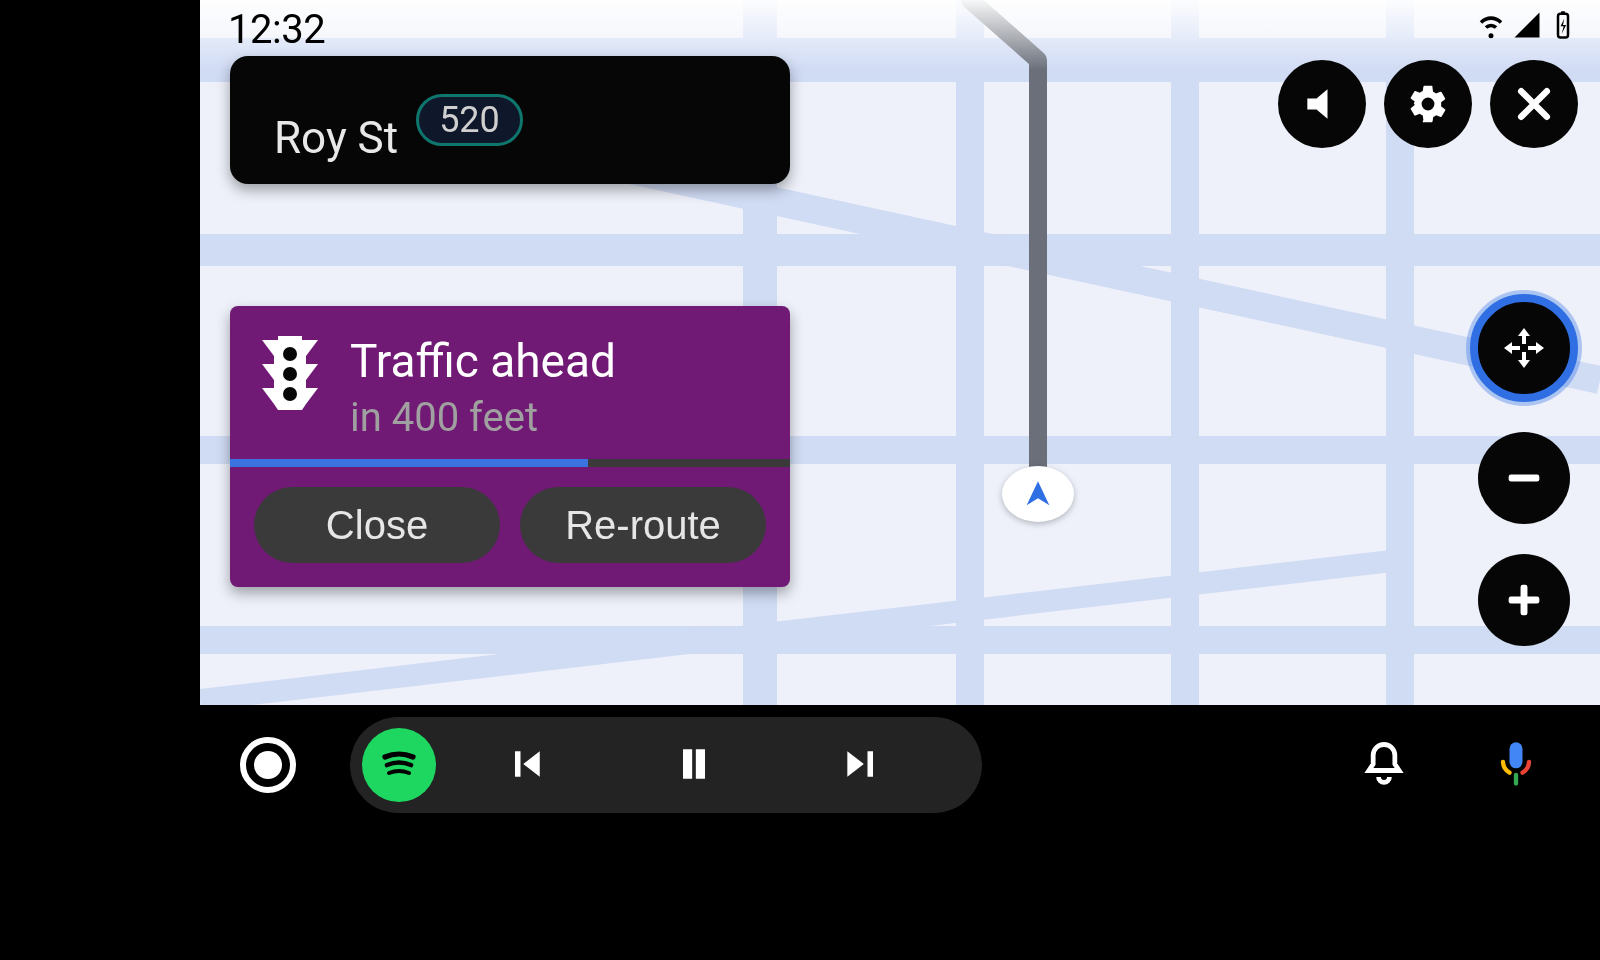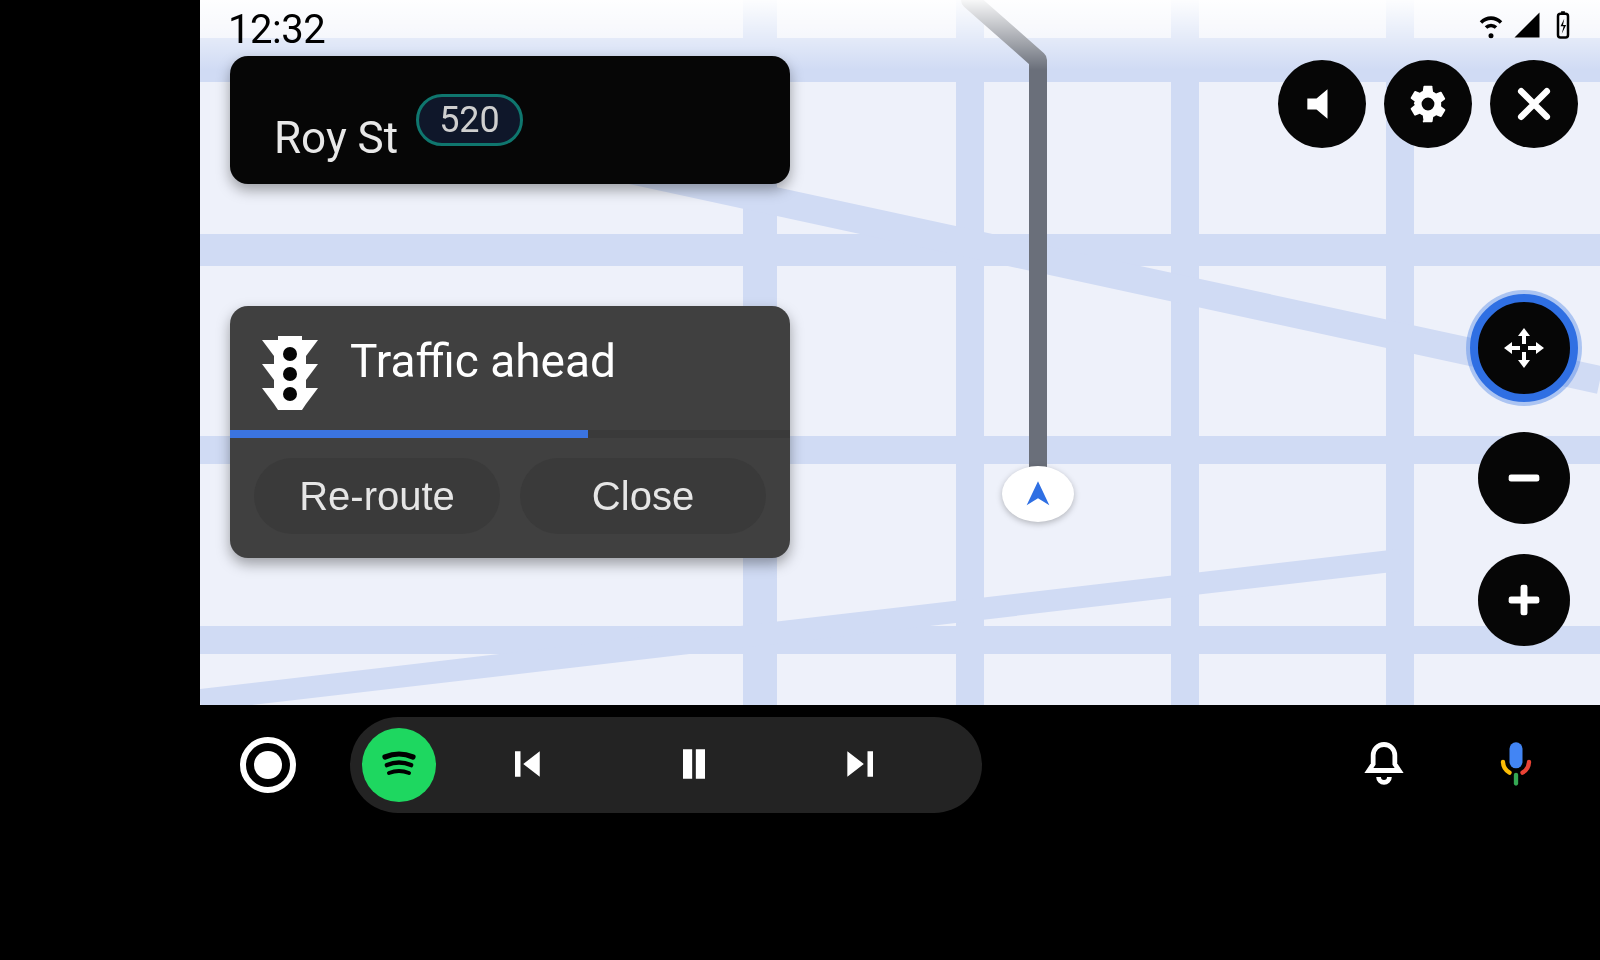--- a/index.html
+++ b/index.html
@@ -75,23 +75,23 @@
     border: 3px solid #0f766e;
     border-radius: 32px;
     padding: 2px 20px;
   }
 
   
   .alert-card {
     position: absolute;
     left: 30px; top: 306px;
     width: 560px;
-    background: #404040;
+    background: #701a75;
     color: #fff;
-    border-radius: 18px;
+    border-radius: 8px;
     box-shadow: 0 6px 14px rgba(0,0,0,.35);
     overflow: hidden;
   }
   .alert-top {
     display: flex; align-items: flex-start; gap: 28px;
     padding: 28px 28px 18px 28px;
   }
   .alert-icon svg { width: 64px; height: 78px; display: block; }
   .alert-title { font-size: 46px; font-weight: 400; }
   .alert-sub { font-size: 40px; color: #a0a0a0; margin-top: 6px; }
@@ -268,28 +268,29 @@
       <span class="alert-icon">
         <svg viewBox="0 0 60 78">
           <path d="M2 6 L18 6 L18 2 L42 2 L42 6 L58 6 L46 22 L46 30 L58 30 L46 46 L46 54 L58 54 L46 70 L42 76 L18 76 L14 70 L2 54 L14 54 L14 46 L2 30 L14 30 L14 22 Z" fill="#fff"></path>
           <circle cx="30" cy="20" r="7" fill="#060606"></circle>
           <circle cx="30" cy="40" r="7" fill="#060606"></circle>
           <circle cx="30" cy="60" r="7" fill="#060606"></circle>
         </svg>
       </span>
       <div>
         <div class="alert-title">Traffic ahead</div>
+        <div class="alert-sub">in 400 feet</div>
       </div>
     </div>
     <div class="alert-progress">
       <div style="width:64%"></div>
     </div>
     <div class="alert-actions">
+      <button class="pill-btn">Close</button>
       <button class="pill-btn">Re-route</button>
-      <button class="pill-btn">Close</button>
     </div>
   </div>
 
   <div class="top-circles">
     <button class="circle-btn">
       <span>
         <svg viewBox="0 0 24 24">
               <path fill="#fff" d="M4 9v6h5l6 5V4l-6 5H4z"></path>
             </svg>
       </span>

